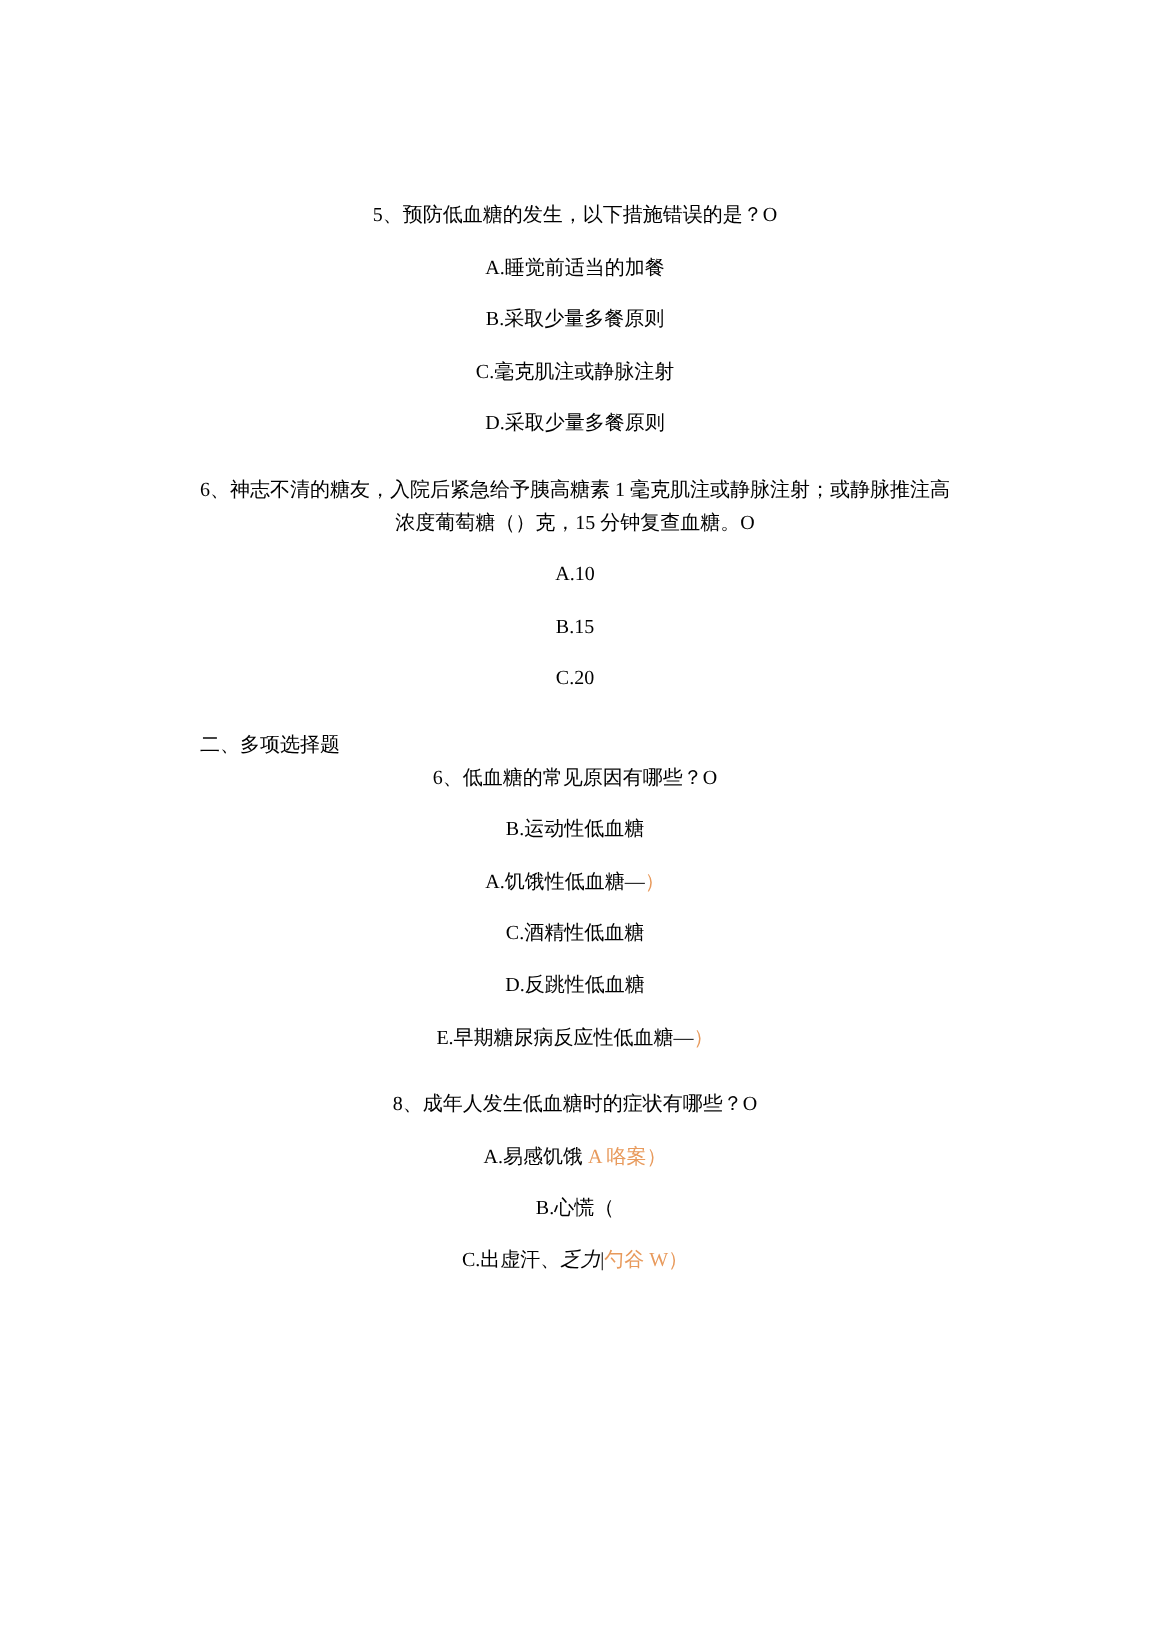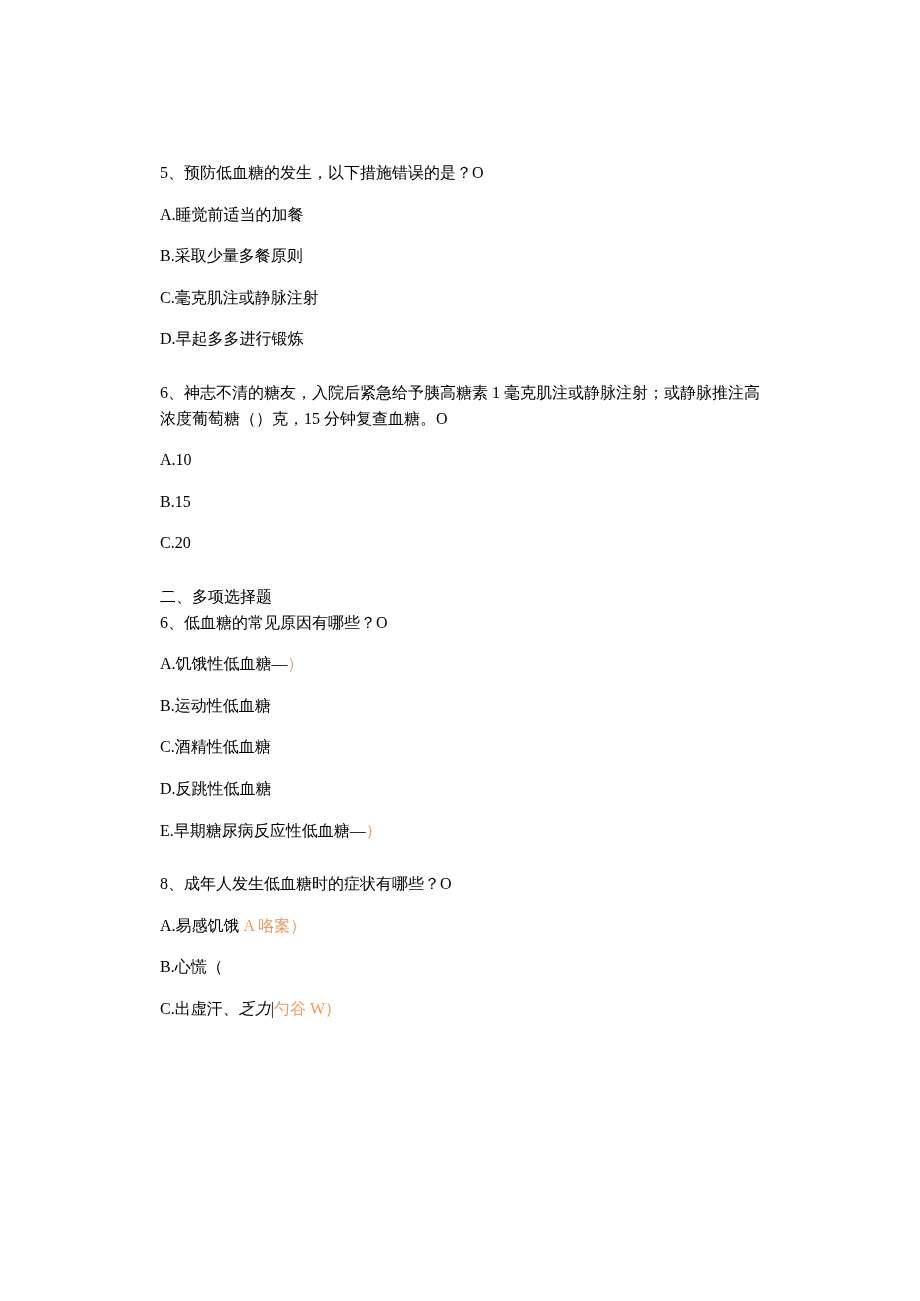--- a/index.html
+++ b/index.html
@@ -11,20 +11,21 @@
       background: #ffffff;
       font-family: "SimSun", "宋体", serif;
       font-size: 16px;
       color: #000000;
       line-height: 1.6;
       width: 920px;
       padding: 160px 160px 80px 160px;
     }
     .question-block {
       margin-bottom: 28px;
+      text-align: center;
     }
     .question-text {
       margin-bottom: 16px;
     }
     .option {
       margin-bottom: 16px;
     }
     .section-title {
       margin-bottom: 0;
       margin-top: 8px;
@@ -41,38 +42,38 @@
     }
   </style>
 </head>
 <body>
 
 <div class="question-block">
   <div class="question-text">5、预防低血糖的发生，以下措施错误的是？O</div>
   <div class="option">A.睡觉前适当的加餐</div>
   <div class="option">B.采取少量多餐原则</div>
   <div class="option">C.毫克肌注或静脉注射</div>
-  <div class="option">D.早起多多进行锻炼</div>
+  <div class="option">D.采取少量多餐原则</div>
 </div>
 
 <div class="question-block">
   <div class="question-text">6、神志不清的糖友，入院后紧急给予胰高糖素 1 毫克肌注或静脉注射；或静脉推注高浓度葡萄糖（）克，15 分钟复查血糖。O</div>
   <div class="option">A.10</div>
   <div class="option">B.15</div>
   <div class="option">C.20</div>
 </div>
 
 <div class="section-title">二、多项选择题</div>
 
 <div class="question-block">
   <div class="question-text">6、低血糖的常见原因有哪些？O</div>
+  <div class="option">B.运动性低血糖</div>
   <div class="option">
     <span class="inline-row">A.饥饿性低血糖—</span><span class="answer-mark">）</span>
   </div>
-  <div class="option">B.运动性低血糖</div>
   <div class="option">C.酒精性低血糖</div>
   <div class="option">D.反跳性低血糖</div>
   <div class="option">
     <span class="inline-row">E.早期糖尿病反应性低血糖—</span><span class="answer-mark">）</span>
   </div>
 </div>
 
 <div class="question-block">
   <div class="question-text">8、成年人发生低血糖时的症状有哪些？O</div>
   <div class="option">

